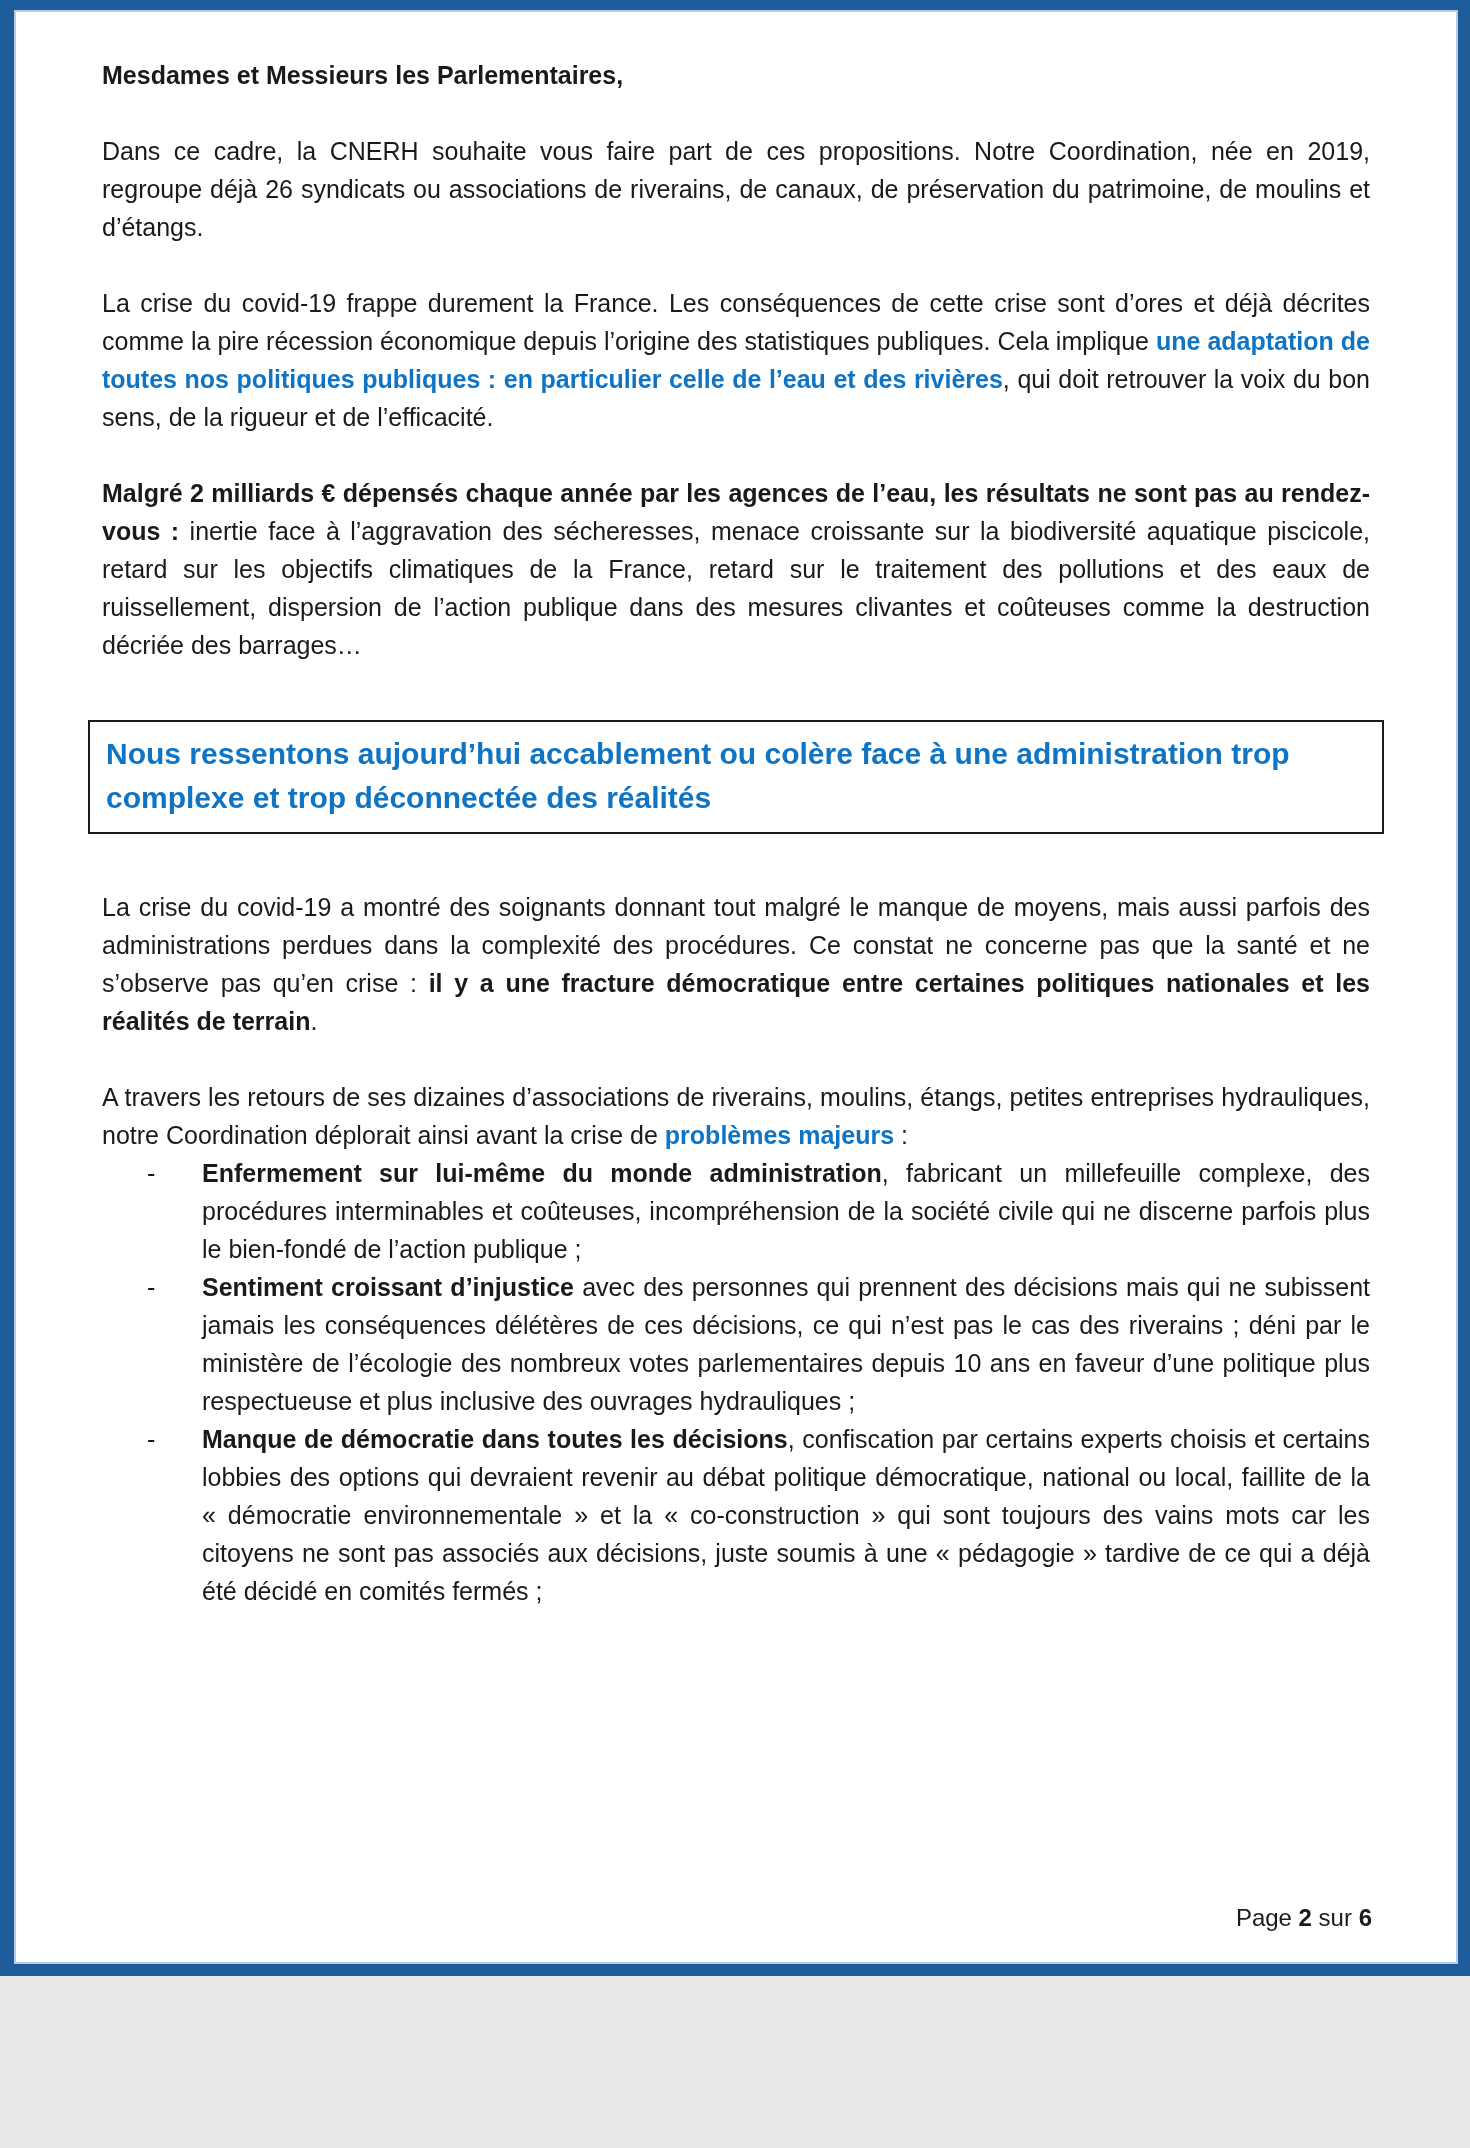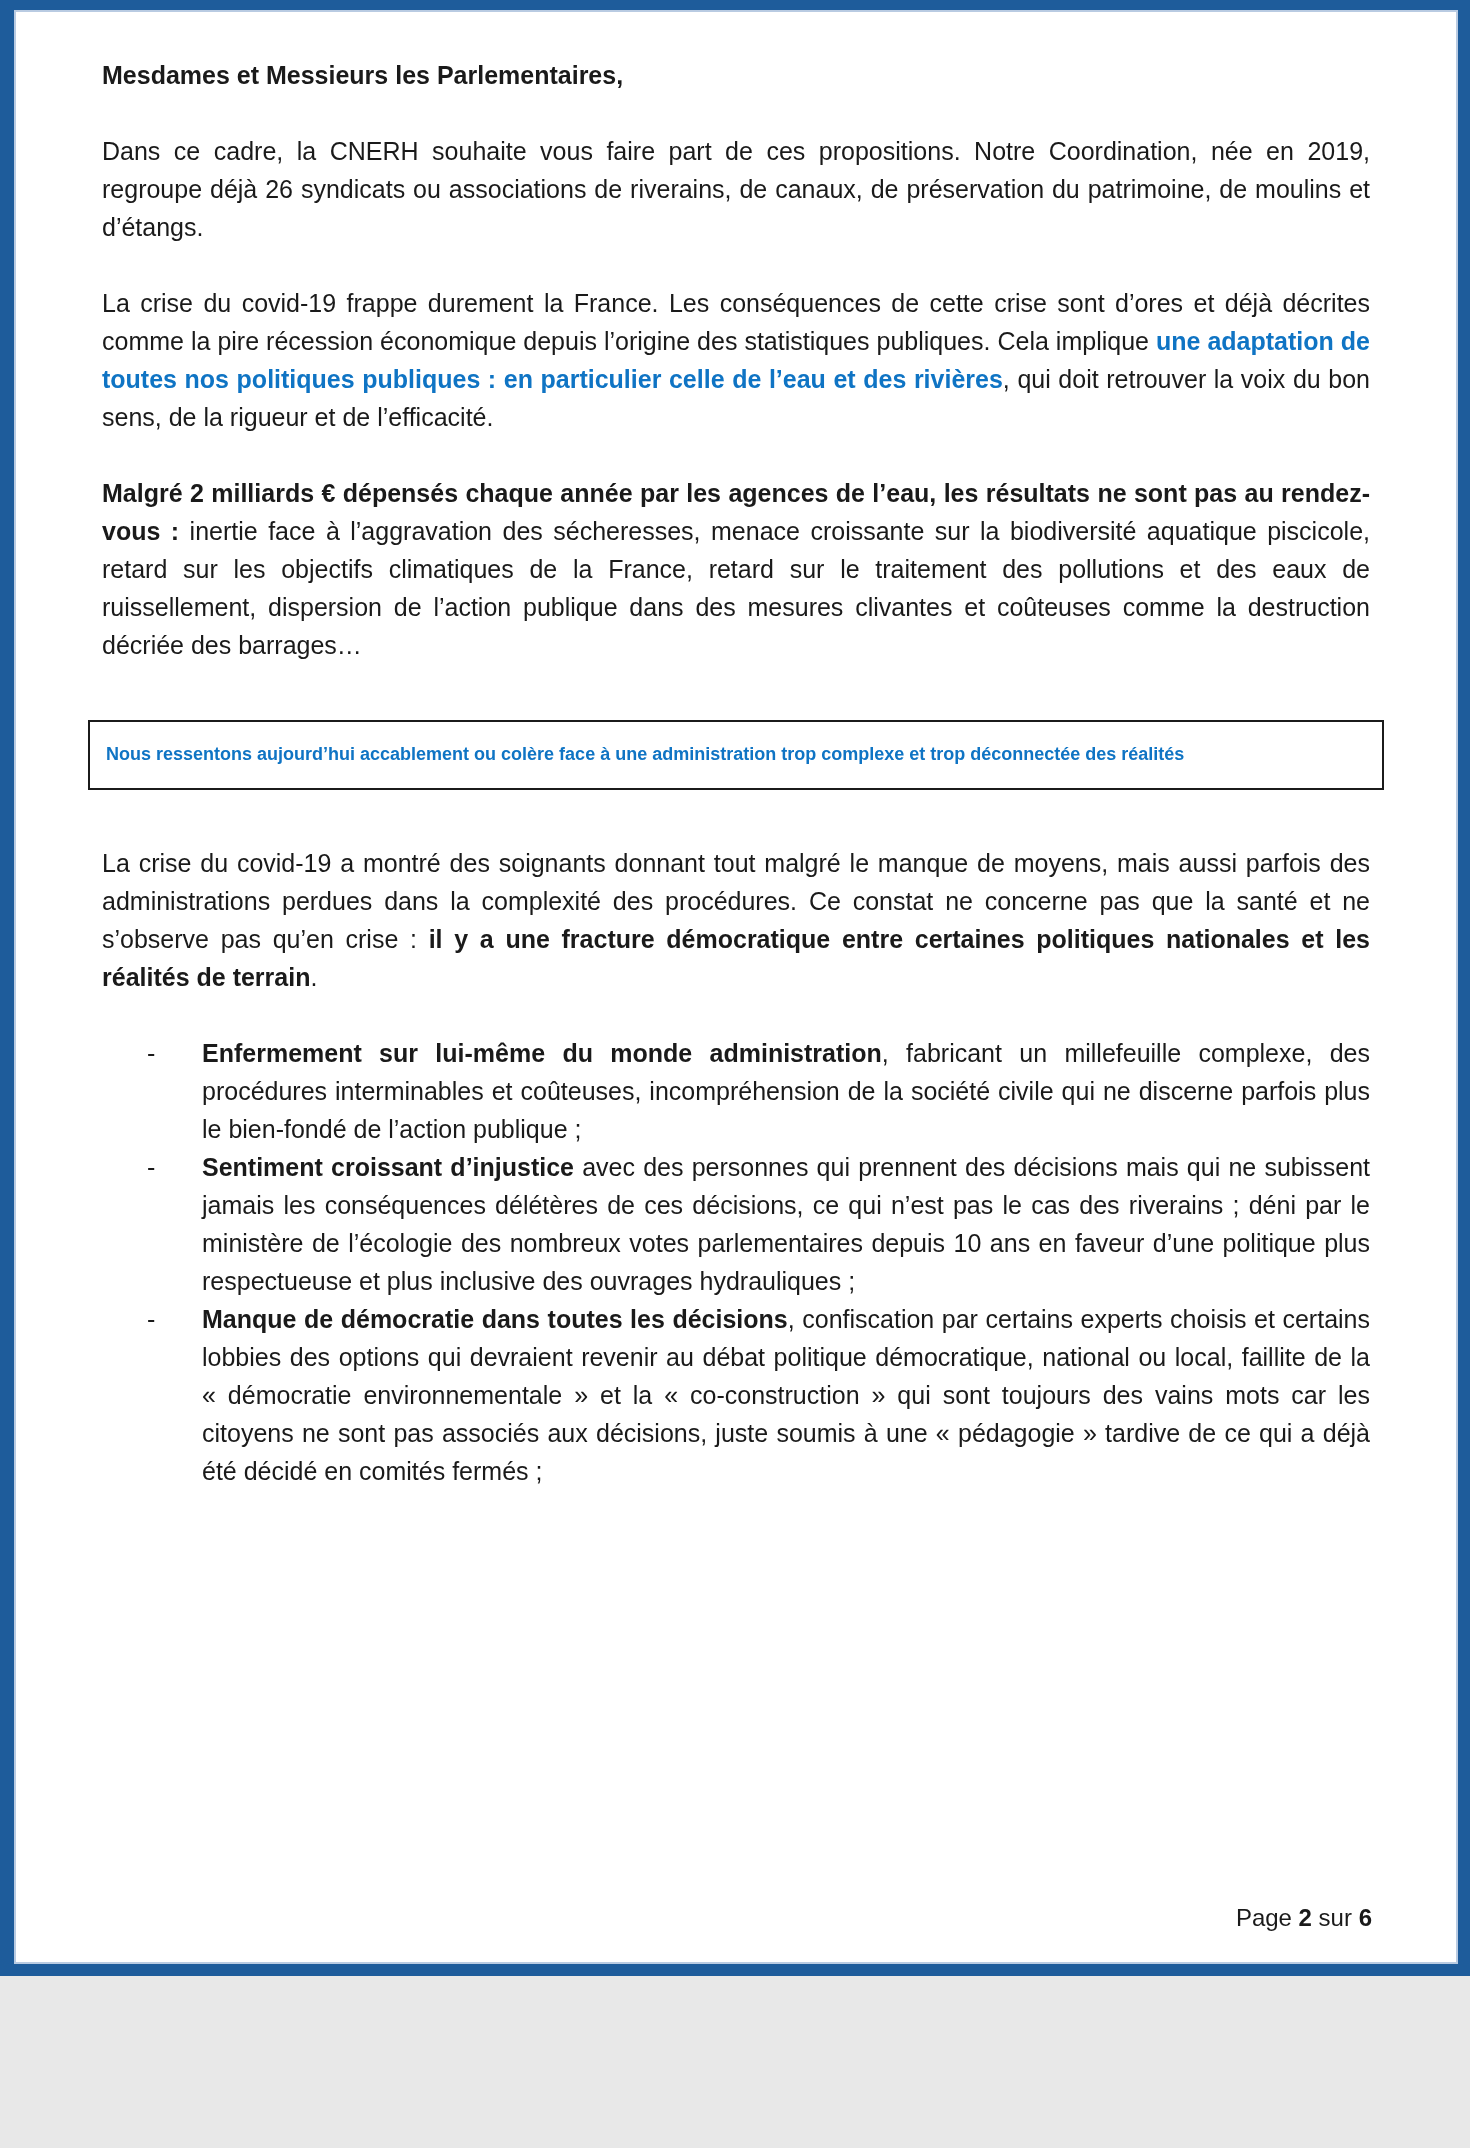--- a/index.html
+++ b/index.html
@@ -37,21 +37,21 @@
 
   .bold { font-weight: bold; }
   .accent { color: #0f74c4; font-weight: bold; }
 
   .callout {
     margin: 56px -14px 54px -14px;
     border: 2px solid #1b1b1b;
     padding: 10px 16px 12px 16px;
     color: #0f74c4;
     font-weight: bold;
-    font-size: 18px;
+    font-size: 30px;
     line-height: 44px;
     text-align: left;
   }
 
   .para.tight { margin-bottom: 0; }
 
   .bullet-list { margin: 0; }
 
   .bullet-item {
     display: flex;
@@ -89,20 +89,21 @@
     <p class="para"><span>La crise du covid-19 frappe durement la France. Les conséquences de cette crise sont d’ores et déjà décrites comme la pire récession économique depuis l’origine des statistiques publiques. Cela implique </span><span class="accent">une adaptation de toutes nos politiques publiques : en particulier celle de l’eau et des rivières</span><span>, qui doit retrouver la voix du bon sens, de la rigueur et de l’efficacité.</span></p>
 
     <p class="para"><span class="bold">Malgré 2 milliards € dépensés chaque année par les agences de l’eau, les résultats ne sont pas au rendez-vous : </span><span>inertie face à l’aggravation des sécheresses, menace croissante sur la biodiversité aquatique piscicole, retard sur les objectifs climatiques de la France, retard sur le traitement des pollutions et des eaux de ruissellement, dispersion de l’action publique dans des mesures clivantes et coûteuses comme la destruction décriée des barrages…</span></p>
 
     <div class="callout">
       <span>Nous ressentons aujourd’hui accablement ou colère face à une administration trop complexe et trop déconnectée des réalités</span>
     </div>
 
     <p class="para"><span>La crise du covid-19 a montré des soignants donnant tout malgré le manque de moyens, mais aussi parfois des administrations perdues dans la complexité des procédures. Ce constat ne concerne pas que la santé et ne s’observe pas qu’en crise : </span><span class="bold">il y a une fracture démocratique entre certaines politiques nationales et les réalités de terrain</span><span>.</span></p>
 
+    <p class="para tight"><span>A travers les retours de ses dizaines d’associations de riverains, moulins, étangs, petites entreprises hydrauliques, notre Coordination déplorait ainsi avant la crise de </span><span class="accent">problèmes majeurs</span><span> :</span></p>
 
     <div class="bullet-list">
 
       <div class="bullet-item">
         <span class="bullet-marker">-</span>
         <div class="bullet-text"><span class="bold">Enfermement sur lui-même du monde administration</span><span>, fabricant un millefeuille complexe, des procédures interminables et coûteuses, incompréhension de la société civile qui ne discerne parfois plus le bien-fondé de l’action publique ;</span></div>
       </div>
 
       <div class="bullet-item">
         <span class="bullet-marker">-</span>

